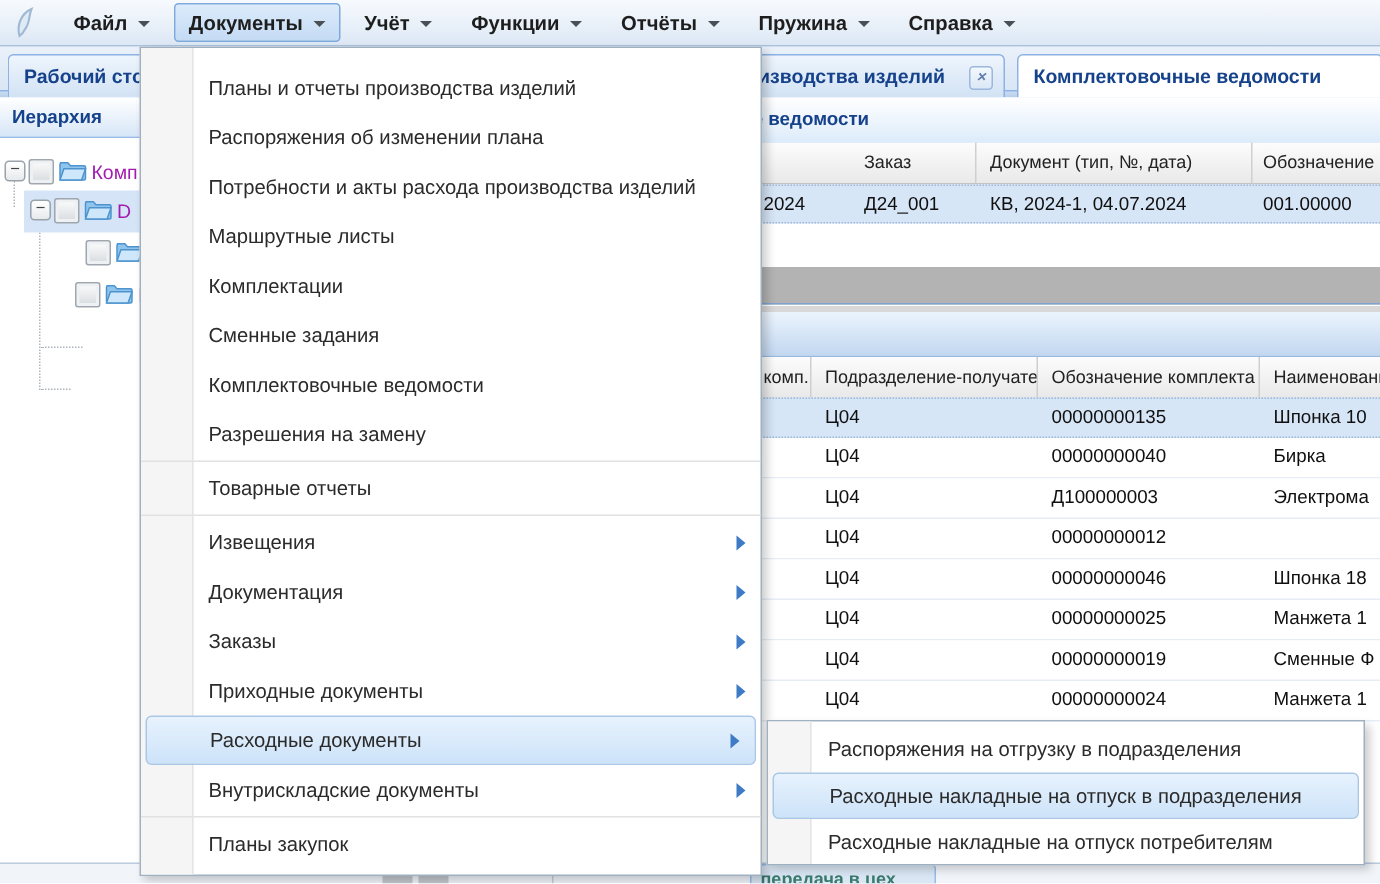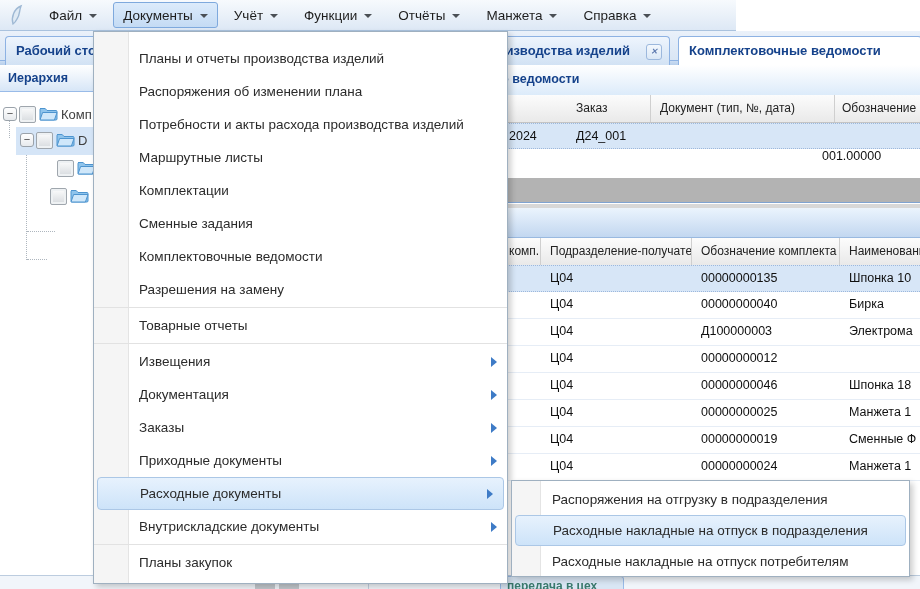--- a/index.html
+++ b/index.html
@@ -1,22 +1,22 @@
 <!DOCTYPE html>
 <html><head>
 <meta charset="utf-8">
 <style>
   html,body{margin:0;padding:0;background:#fff;}
   .stage{position:relative;width:920px;height:589px;overflow:hidden;
          font-family:"Liberation Sans",sans-serif;background:#fff;
          -webkit-font-smoothing:antialiased;}
   
-  .menubar{position:absolute;left:0;top:0;width:736px;height:30px;
+  .menubar{position:absolute;left:0;top:0;width:920px;height:30px;
            background:linear-gradient(#f7fafd,#dde8f5);
-           border-bottom:1px solid #a9c2de;display:flex;align-items:center;z-index:20;}
+           border-bottom:1px solid #a9c2de;display:flex;align-items:center;z-index:20;font-weight:bold;}
   .logo{width:24px;height:24px;margin:0 6px 0 6px;flex:0 0 auto;}
   .mb-item{display:inline-flex;align-items:center;gap:7px;height:24px;
            padding:0 9px;margin:0 3px;border:1px solid transparent;border-radius:3px;
            font-size:13.5px;color:#1e1e1e;cursor:default;white-space:nowrap;}
   .mb-item.open{background:linear-gradient(#dcebfb,#c4dbf4);border-color:#7ea9dd;}
   .caret{width:0;height:0;border-left:4px solid transparent;border-right:4px solid transparent;
          border-top:4px solid #4a4f55;margin-top:1px;}
   
   .tabbar{position:absolute;left:0;top:31px;width:920px;height:34px;
           background:linear-gradient(#eaf1fa,#d6e4f4);z-index:1;}
@@ -40,21 +40,21 @@
   .trow{position:absolute;left:0;width:455px;height:28px;}
   .trow.sel{background:#d5e5f7;left:16px;width:439px;}
   .expander{position:absolute;top:6px;width:14px;height:14px;box-sizing:border-box;
             border:1px solid #9aa2aa;border-radius:3px;background:linear-gradient(#ffffff,#e7eaed);
             color:#444;font-size:11px;line-height:11px;text-align:center;}
   .expander::before{content:"−";}
   .cbx{position:absolute;top:5px;width:17px;height:17px;box-sizing:border-box;
        border:1px solid #9fa6ad;border-radius:2px;
        background:linear-gradient(#fdfdfd,#d6dade);box-shadow:inset 0 0 0 2px #eef1f3;}
   .ticon{position:absolute;top:5px;width:19px;height:15px;}
-  .tlabel{position:absolute;top:6px;font-size:13px;color:#404040;white-space:nowrap;}
+  .tlabel{position:absolute;top:6px;font-size:13px;color:#a21caf;white-space:nowrap;}
   .tline{position:absolute;border-left:1px dotted #aeb6be;width:0;}
   .tlineh{position:absolute;border-top:1px dotted #aeb6be;height:0;}
   
   .right-panel{position:absolute;left:455px;top:65px;width:465px;height:510px;background:#fff;z-index:1;}
   .rp-title{position:absolute;left:0;top:0;width:465px;height:30px;
             background:linear-gradient(#ffffff,#dcebfa);border-bottom:1px solid #a5c2e3;}
   .rp-title span{position:absolute;left:-60px;top:7px;color:#15428b;font-weight:bold;font-size:12.5px;white-space:nowrap;}
   .ghead{position:absolute;height:28px;background:linear-gradient(#fcfcfc,#e9e9e9);
          border-bottom:1px solid #c4c4c4;box-sizing:border-box;}
   .gcell{position:absolute;top:0;height:100%;box-sizing:border-box;border-right:1px solid #cfcfcf;
@@ -119,21 +119,21 @@
     </div>
     <div class="mb-item">
       <span>Функции</span>
       <i class="caret"></i>
     </div>
     <div class="mb-item">
       <span>Отчёты</span>
       <i class="caret"></i>
     </div>
     <div class="mb-item">
-      <span>Манжета</span>
+      <span>Пружина</span>
       <i class="caret"></i>
     </div>
     <div class="mb-item">
       <span>Справка</span>
       <i class="caret"></i>
     </div>
   </div>
 
   <div class="tabbar">
     <div class="tabstrip"></div>
@@ -213,21 +213,22 @@
 
     <div class="ghead" style="left:0;top:30px;width:465px;">
       <div class="gcell" style="left:114px;width:82px;padding-left:7px;"><span>Заказ</span></div>
       <div class="gcell" style="left:196px;width:184px;padding-left:9px;"><span>Документ (тип, №, дата)</span></div>
       <div class="gcell" style="left:380px;width:85px;padding-left:7px;border-right:none;"><span>Обозначение</span></div>
     </div>
 
     <div class="grow sel" style="left:0;top:58px;width:465px;">
       <div class="gval" style="left:0;width:114px;padding-left:54px;">2024</div>
       <div class="gval" style="left:114px;width:82px;padding-left:7px;">Д24_001</div>
-      <div class="gval" style="left:360px;width:85px;padding-left:7px;margin-top:20px;">001.00000</div>
+      <div class="gval" style="left:196px;width:184px;padding-left:9px;">КВ, 2024-1, 04.07.2024</div>
+      <div class="gval" style="left:380px;width:85px;padding-left:7px;">001.00000</div>
     </div>
 
     <div class="graybar"></div>
     <div class="substrip"></div>
     <div class="bluebar"></div>
 
     <div class="ghead" style="left:0;top:173px;width:465px;">
       <div class="gcell" style="left:0;width:86px;padding-left:54px;"><span>комп.</span></div>
       <div class="gcell" style="left:86px;width:151px;padding-left:9px;"><span>Подразделение-получатель</span></div>
       <div class="gcell" style="left:237px;width:148px;padding-left:9px;"><span>Обозначение комплекта</span></div>

